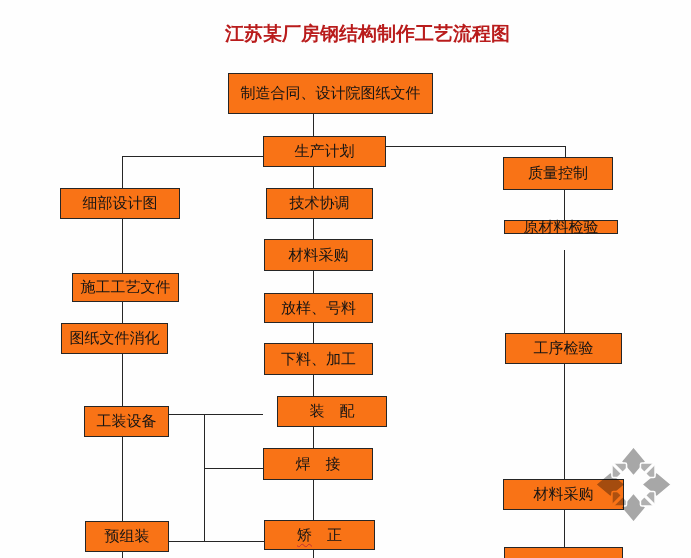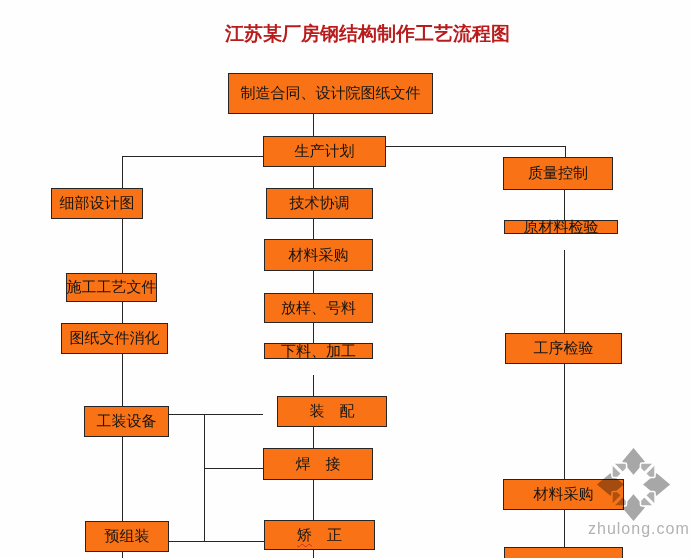--- a/index.html
+++ b/index.html
@@ -96,29 +96,29 @@
   <div class="vline" style="left:204px; top:414px; height:127px;"></div>
   <div class="hline" style="left:204px; top:468px; width:59px;"></div>
   <div class="hline" style="left:169px; top:541px; width:95px;"></div>
 
   <div class="box" style="left:228px; top:73px; width:205px; height:41px;">制造合同、设计院图纸文件</div>
 
   <div class="box" style="left:263px; top:136px; width:123px; height:31px;">生产计划</div>
   <div class="box" style="left:266px; top:188px; width:107px; height:31px;">技术协调</div>
   <div class="box" style="left:264px; top:239px; width:109px; height:32px;">材料采购</div>
   <div class="box" style="left:264px; top:293px; width:109px; height:30px;">放样、号料</div>
-  <div class="box" style="left:264px; top:343px; width:109px; height:16px;">下料、加工</div>
+  <div class="box" style="left:264px; top:343px; width:109px; height:32px;">下料、加工</div>
   <div class="box" style="left:277px; top:396px; width:110px; height:31px;">装　配</div>
   <div class="box" style="left:263px; top:448px; width:110px; height:32px;">焊　接</div>
   <div class="box" style="left:264px; top:520px; width:111px; height:30px;">
     <span class="squiggle">矫</span><span>　正</span>
   </div>
 
-  <div class="box" style="left:51px; top:188px; width:92px; height:31px;">细部设计图</div>
-  <div class="box" style="left:66px; top:273px; width:91px; height:29px;">施工工艺文件</div>
+  <div class="box" style="left:60px; top:188px; width:120px; height:31px;">细部设计图</div>
+  <div class="box" style="left:72px; top:273px; width:107px; height:29px;">施工工艺文件</div>
   <div class="box" style="left:61px; top:323px; width:107px; height:31px;">图纸文件消化</div>
   <div class="box" style="left:84px; top:406px; width:85px; height:31px;">工装设备</div>
   <div class="box" style="left:85px; top:521px; width:84px; height:31px;">预组装</div>
 
   <div class="box" style="left:503px; top:157px; width:110px; height:33px;">质量控制</div>
   <div class="box" style="left:504px; top:220px; width:114px; height:14px;">原材料检验</div>
   <div class="box" style="left:505px; top:333px; width:117px; height:31px;">工序检验</div>
   <div class="box" style="left:503px; top:479px; width:121px; height:31px;">材料采购</div>
   <div class="box" style="left:504px; top:547px; width:119px; height:30px;"></div>
 
@@ -136,15 +136,14 @@
       <rect x="59" y="59" width="19" height="19" rx="2" fill="#b1b1b1" stroke="#ffffff" stroke-width="2"></rect>
 
       <line x1="20" y1="20" x2="80" y2="80" stroke="#ffffff" stroke-width="4"></line>
       <line x1="20" y1="80" x2="80" y2="20" stroke="#ffffff" stroke-width="4"></line>
       <polygon points="41,28 41,41 28,41" fill="#ffffff"></polygon>
       <polygon points="59,28 59,41 72,41" fill="#ffffff"></polygon>
       <polygon points="41,72 41,59 28,59" fill="#ffffff"></polygon>
       <polygon points="59,72 59,59 72,59" fill="#ffffff"></polygon>
     </svg>
   </div>
-  <div class="wm-text" style="left:588px; top:520px;">zhulong.com</div>
 
 </div>
 
 </body></html>

